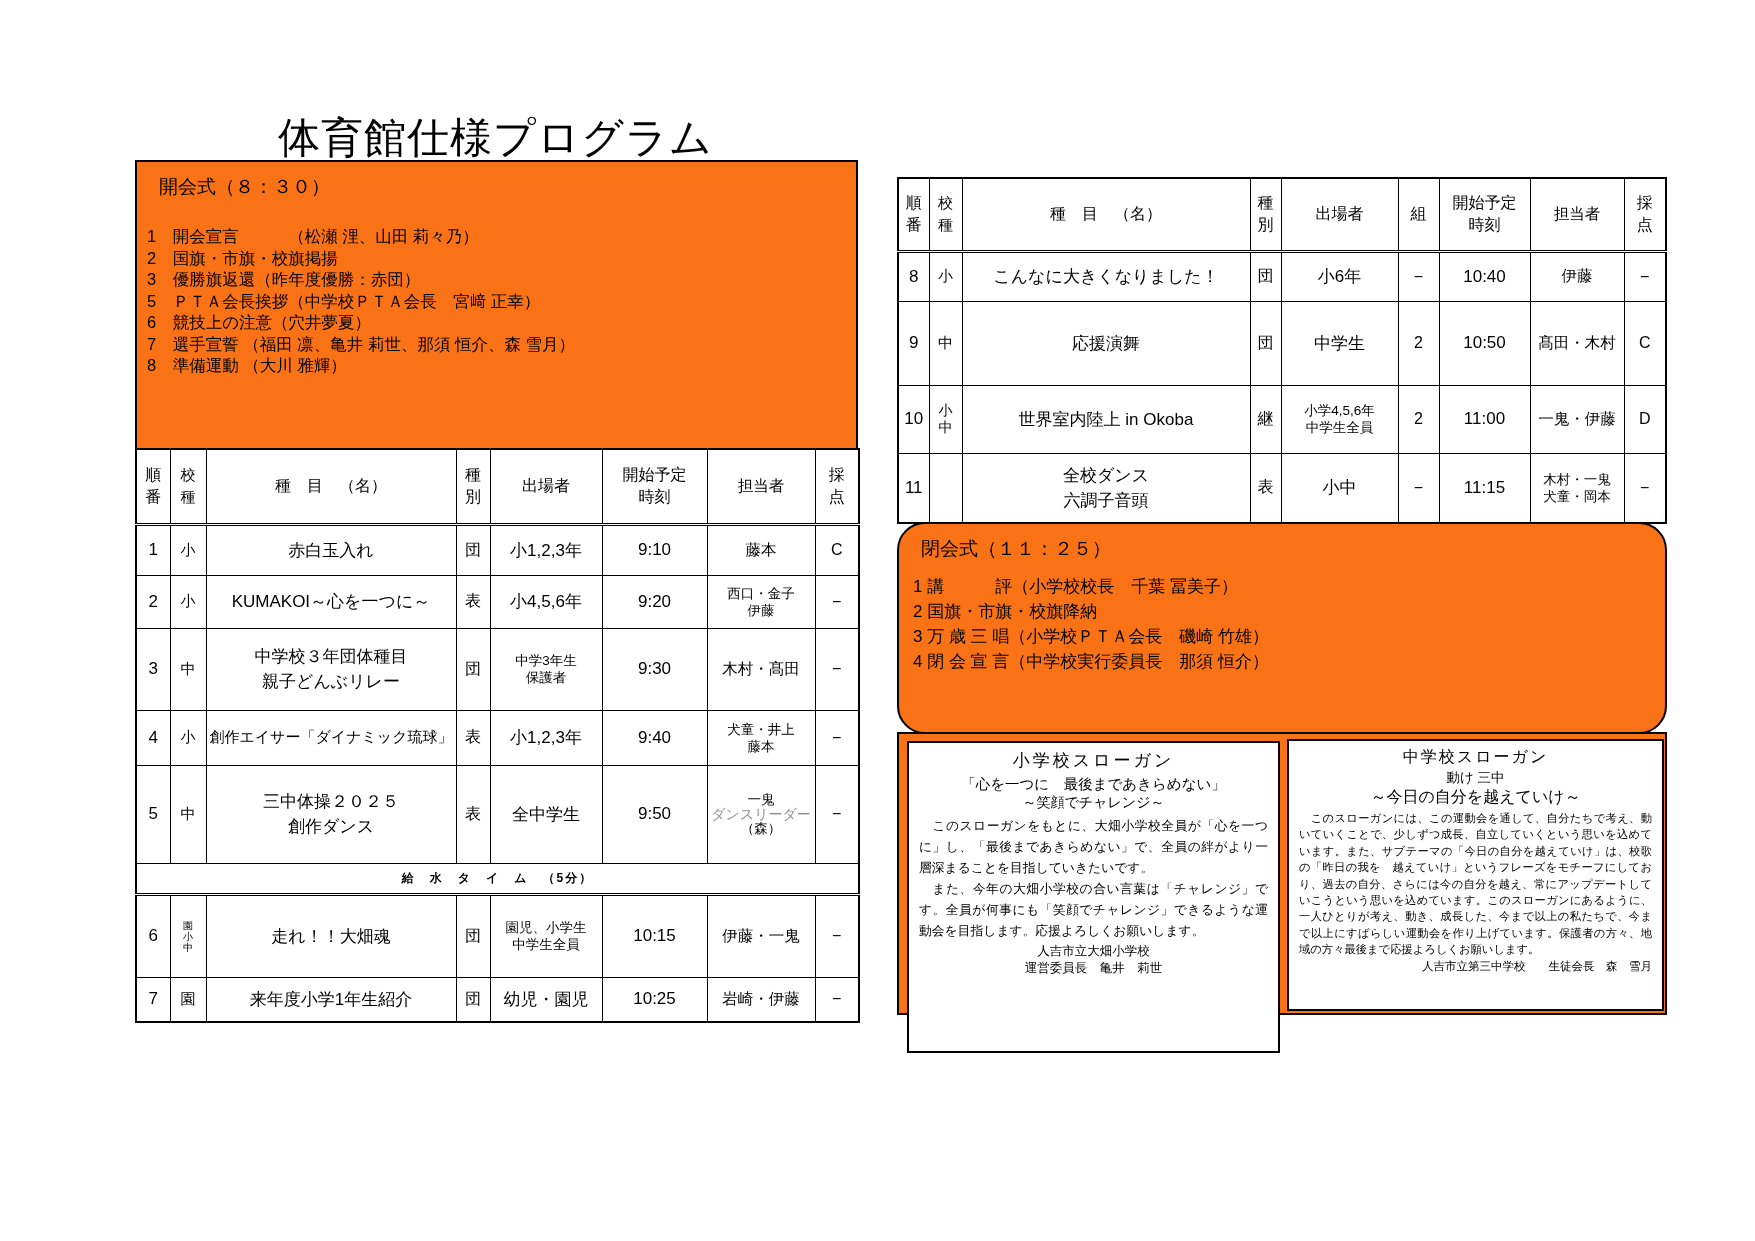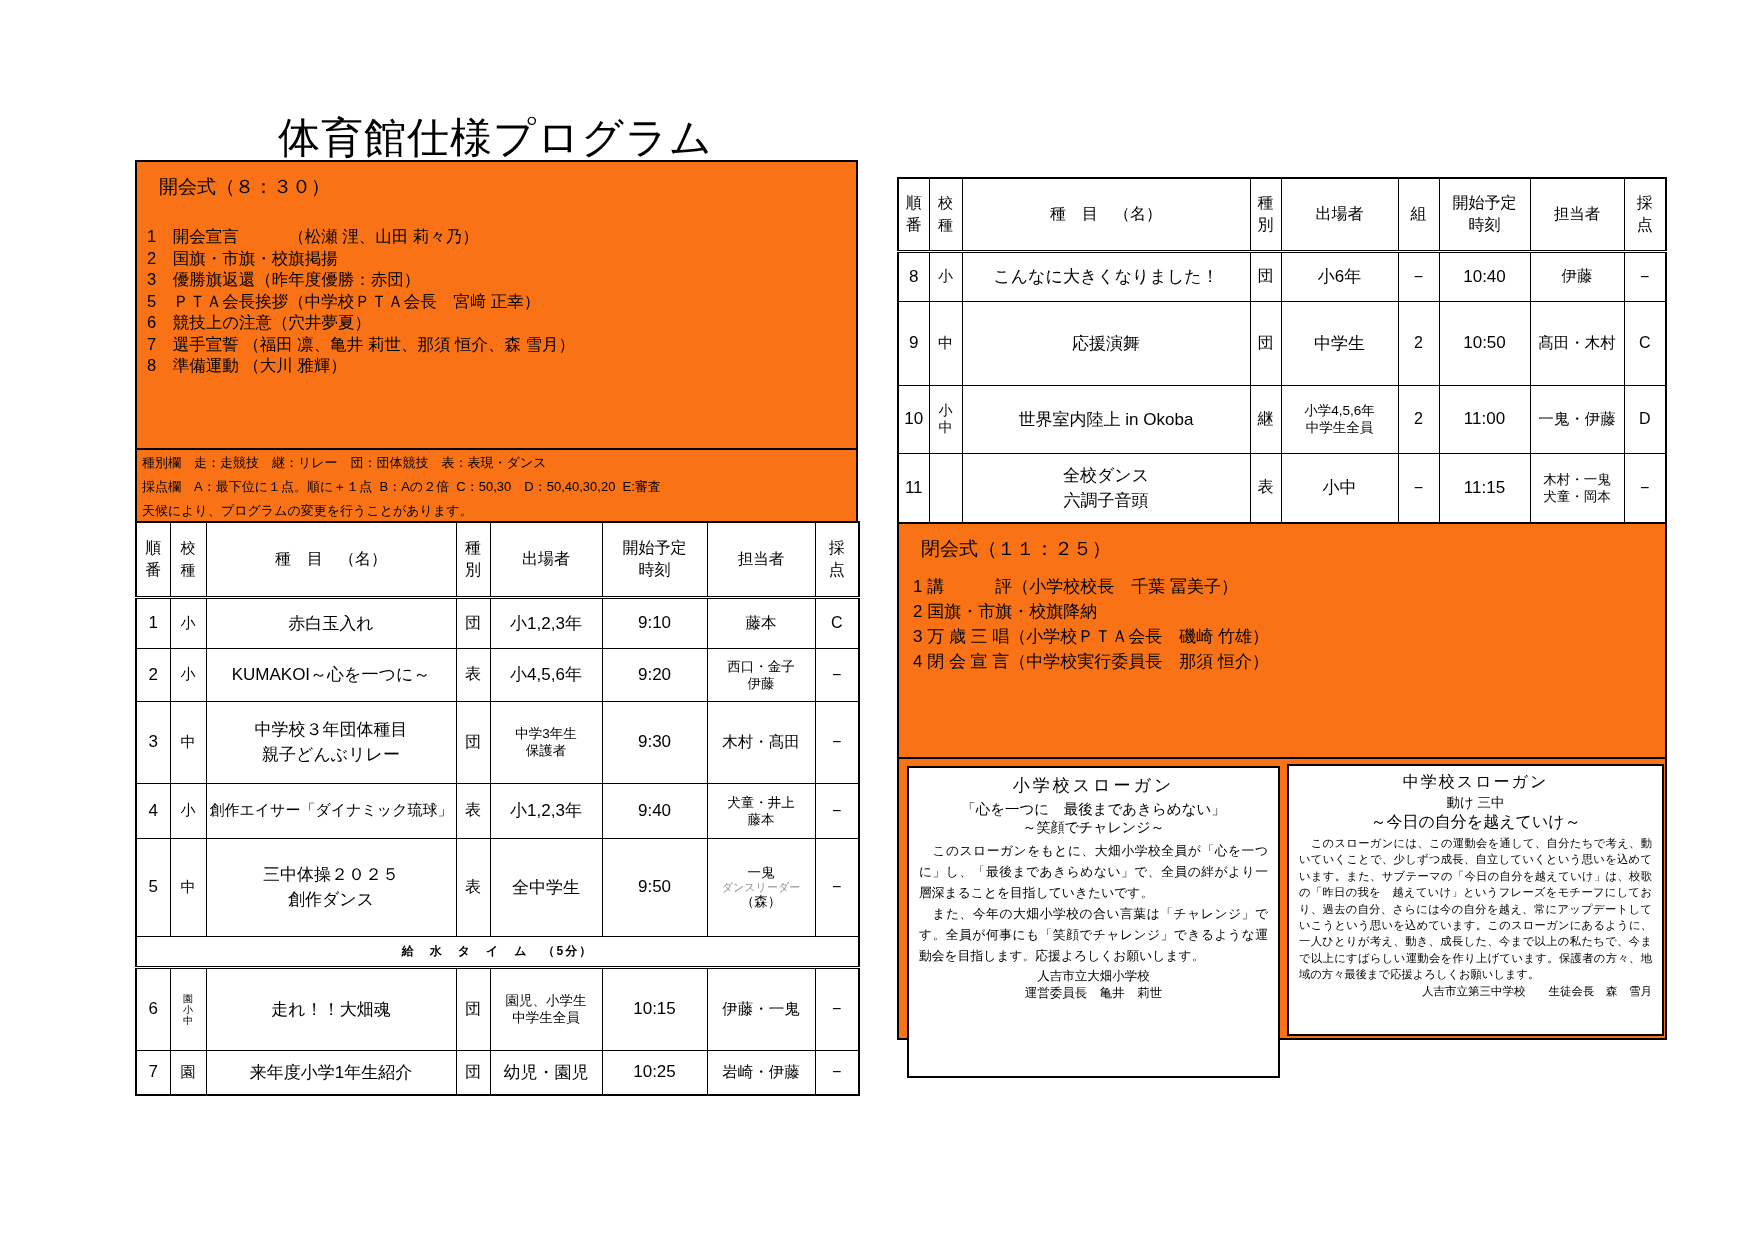--- a/index.html
+++ b/index.html
@@ -25,21 +25,21 @@
   tr.water-row + tr td{border-top:3px double #000;}
   td.water{font-size:12px;letter-spacing:2px;font-weight:bold;}
   .col-staff{font-size:15.5px;}
   .col-type,.col-score,.col-group{font-size:16px;}
   .col-school{font-size:15px;}
   td.multi{line-height:17px;}
   .col-event.multi{font-size:17px;line-height:25px;}
   .col-participants.multi,.col-staff.multi{font-size:13.5px;line-height:17px;}
   .col-school.stack2{font-size:14px;line-height:17px;}
   .col-school.stack3{font-size:10px;line-height:11px;}
-  .staff-note{font-size:11px;color:#909090;line-height:12px;}
+  .staff-note{font-size:14px;color:#909090;line-height:12px;}
   
   #left-table .col-no{width:34px}   #left-table .col-school{width:36px}
   #left-table .col-event{width:250px}#left-table .col-type{width:34px}
   #left-table .col-participants{width:112px}#left-table .col-time{width:105px}
   #left-table .col-staff{width:108px}#left-table .col-score{width:44px}
   
   #right-table .col-no{width:31px}  #right-table .col-school{width:33px}
   #right-table .col-event{width:288px}#right-table .col-type{width:31px}
   #right-table .col-participants{width:117px}#right-table .col-group{width:41px}
   #right-table .col-time{width:91px}#right-table .col-staff{width:94px}
@@ -54,21 +54,21 @@
   #left-table tbody tr:nth-child(6){height:31px}
   #left-table tbody tr:nth-child(7){height:83px}
   #left-table tbody tr:nth-child(8){height:45px}
   #right-table thead tr{height:73px}
   #right-table tbody tr:nth-child(1){height:50px}
   #right-table tbody tr:nth-child(2){height:84px}
   #right-table tbody tr:nth-child(3){height:68px}
   #right-table tbody tr:nth-child(4){height:70px}
   
   .right-col{position:absolute;left:897px;top:177px;width:770px;}
-  .closing-box{margin-top:-2px;height:237px;}
+  .closing-box{margin-top:-2px;height:212px;border-radius:28px;}
   .closing-lines{margin:12px 0 0 14px;font-size:17px;line-height:25px;white-space:pre;}
   .slogan-container{margin-top:-2px;height:283px;position:relative;}
   .slogan-box{position:absolute;border:2px solid #000;padding:6px 10px;box-sizing:border-box;background:#fff;}
   .slogan-elem{left:8px;top:7px;width:373px;height:312px;}
   .slogan-jr{left:388px;top:5px;width:377px;height:272px;}
   .slogan-title{text-align:center;font-size:17px;letter-spacing:3px;white-space:pre;}
   .slogan-motto{text-align:center;font-size:14.5px;margin-top:3px;white-space:pre;}
   .slogan-submotto{text-align:center;font-size:14px;white-space:pre;}
   .slogan-body{font-size:12.8px;line-height:21px;text-align:justify;margin-top:3px;white-space:pre-line;}
   .slogan-sign{font-size:12.5px;text-align:center;margin-top:2px;white-space:pre-line;}
@@ -83,21 +83,20 @@
 
 <div class="page">
 
   <div class="doc-title">体育館仕様プログラム</div>
 
   <div class="left-col">
     <div class="box opening-box">
       <div class="box-heading">開会式（８：３０）</div>
       <div class="ceremony-lines"><div>1　開会宣言　　　（松瀬 浬、山田 莉々乃）</div><div>2　国旗・市旗・校旗掲揚</div><div>3　優勝旗返還（昨年度優勝：赤団）</div><div>5　ＰＴＡ会長挨拶（中学校ＰＴＡ会長　宮﨑 正幸）</div><div>6　競技上の注意（穴井夢夏）</div><div>7　選手宣誓 （福田 凛、亀井 莉世、那須 恒介、森 雪月）</div><div>8　準備運動 （大川 雅輝）</div></div>
     </div>
-    <div class="box notes-box"><div>種別欄　走：走競技　継：リレー　団：団体競技　表：表現・ダンス</div><div>採点欄　A：最下位に１点。順に＋１点  B：Aの２倍  C：50,30　D：50,40,30,20  E:審査</div><div>天候により、プログラムの変更を行うことがあります。</div></div>
     <table id="left-table">
         <thead>
           <tr>
             <th class="col-no">順
 番</th>
             <th class="col-school">校
 種</th>
             <th class="col-event">種　目　（名）</th>
             <th class="col-type">種
 別</th>

